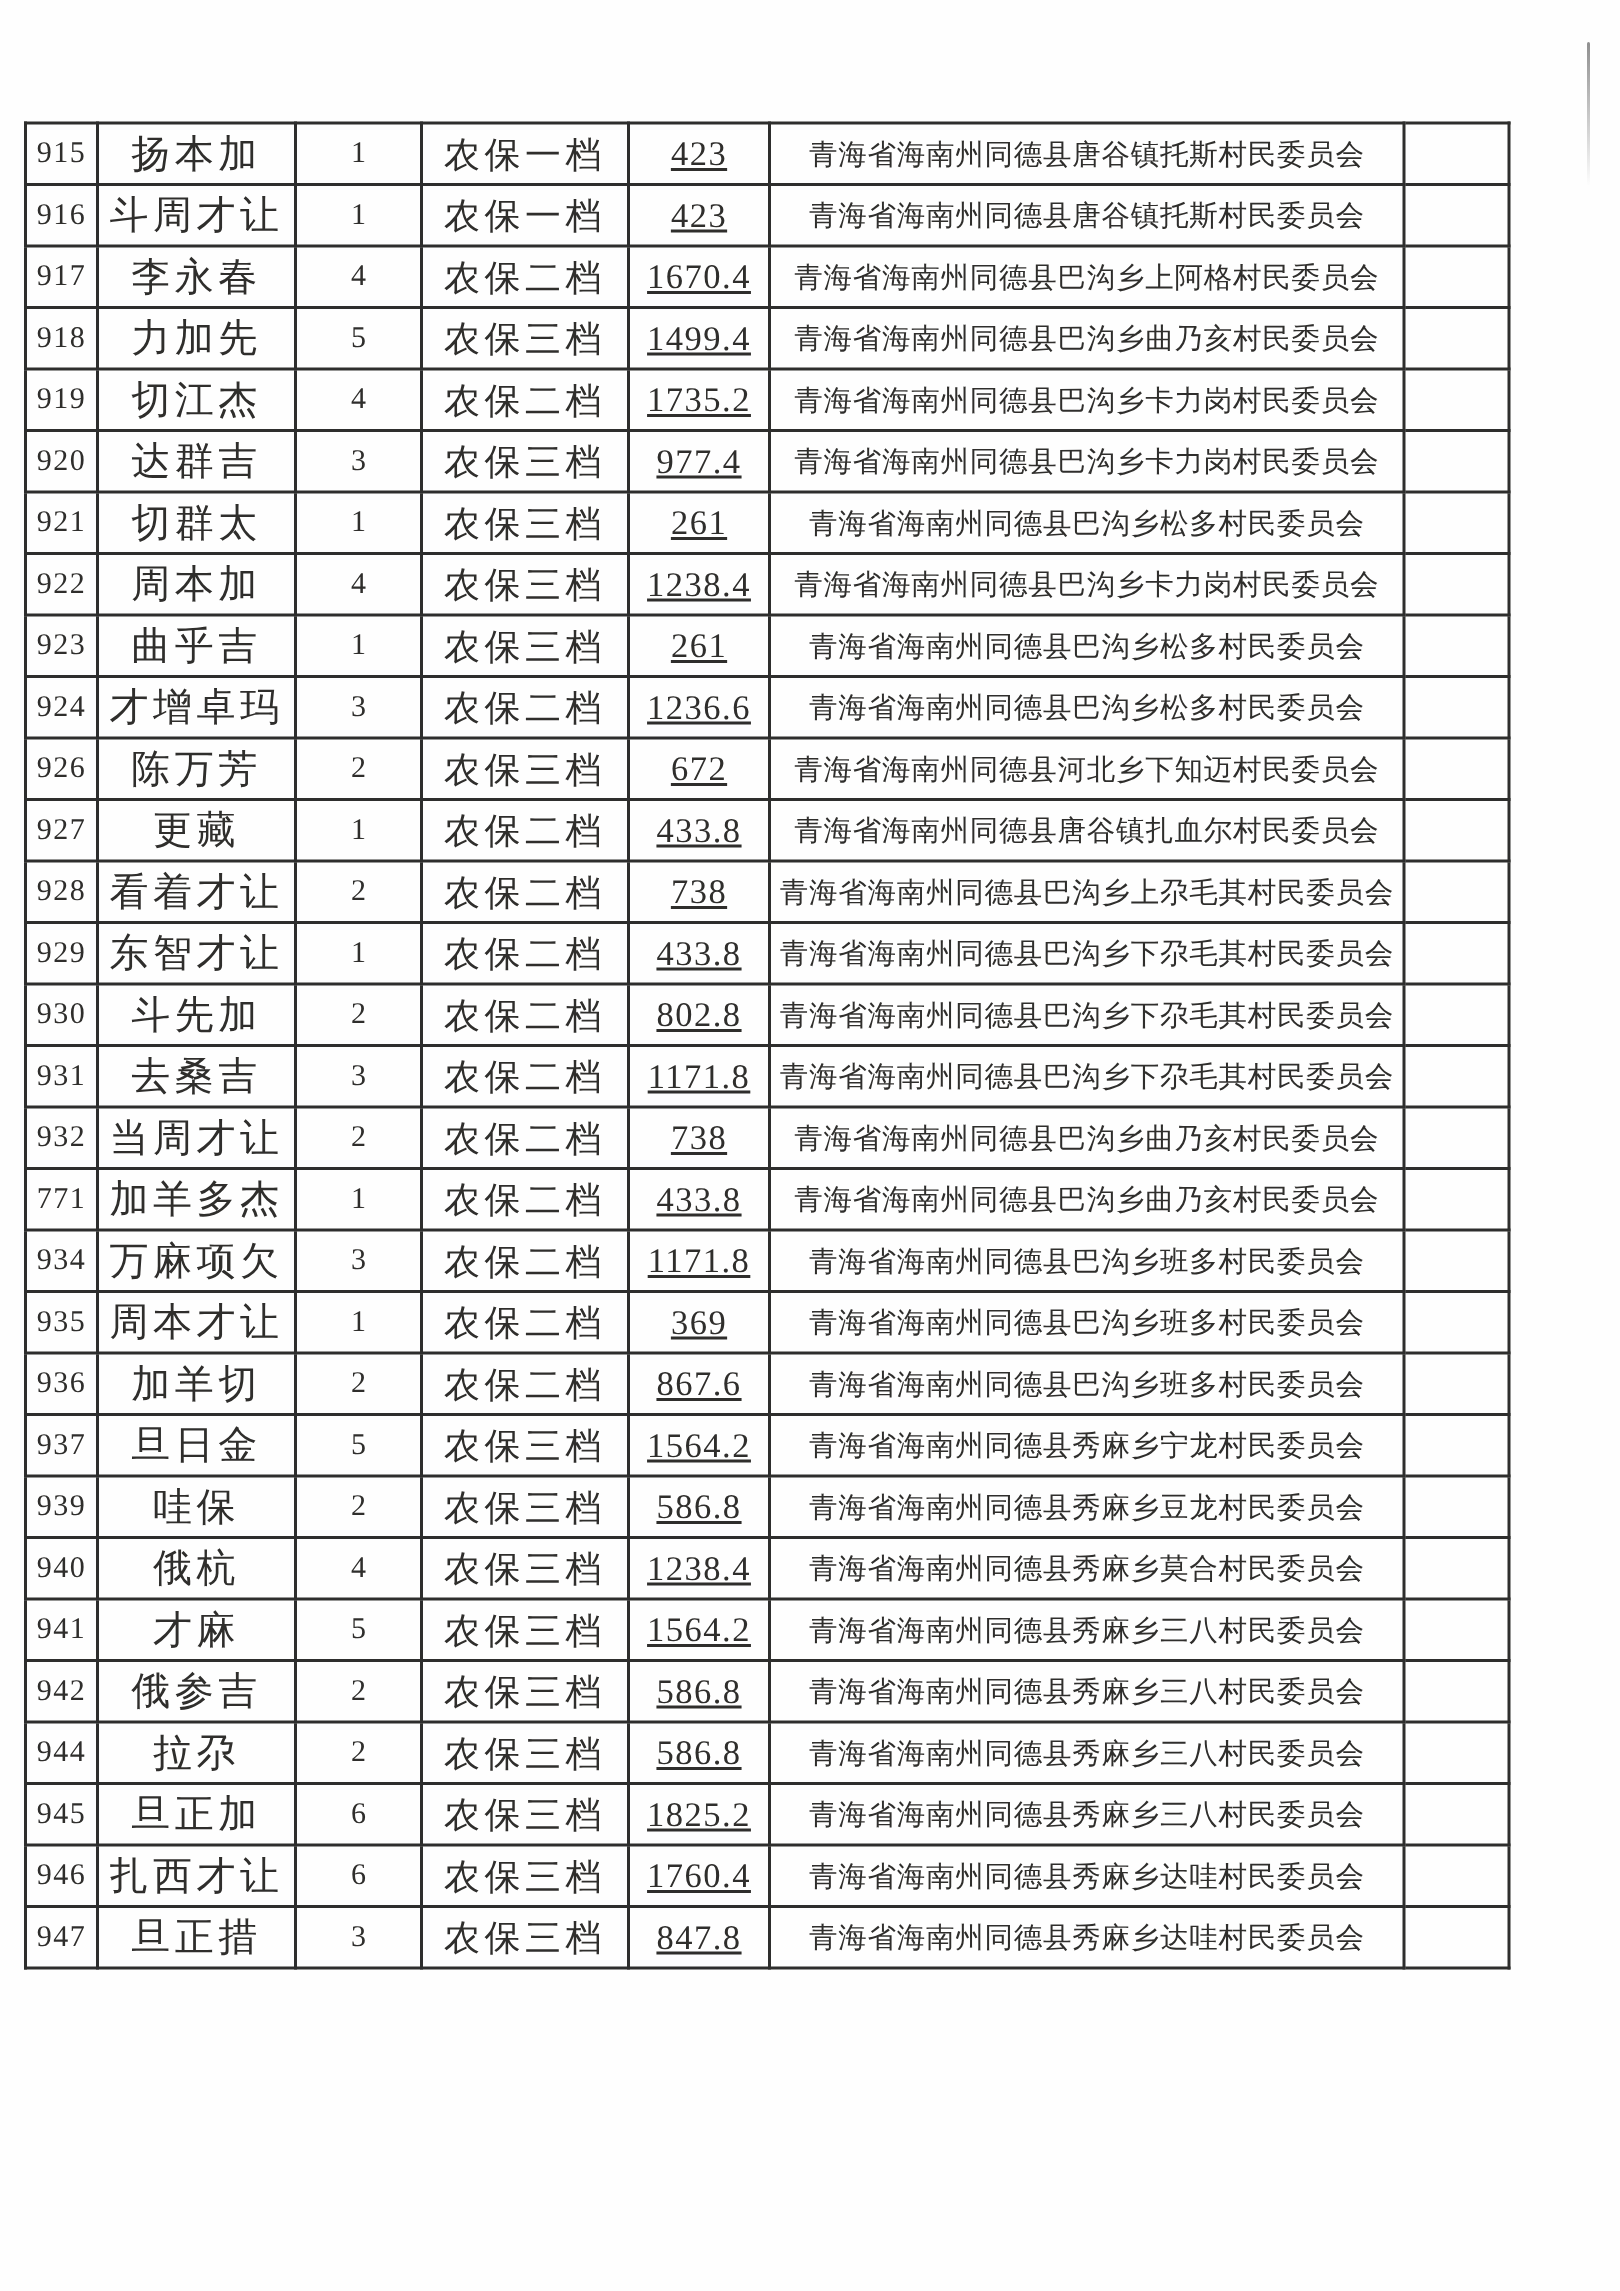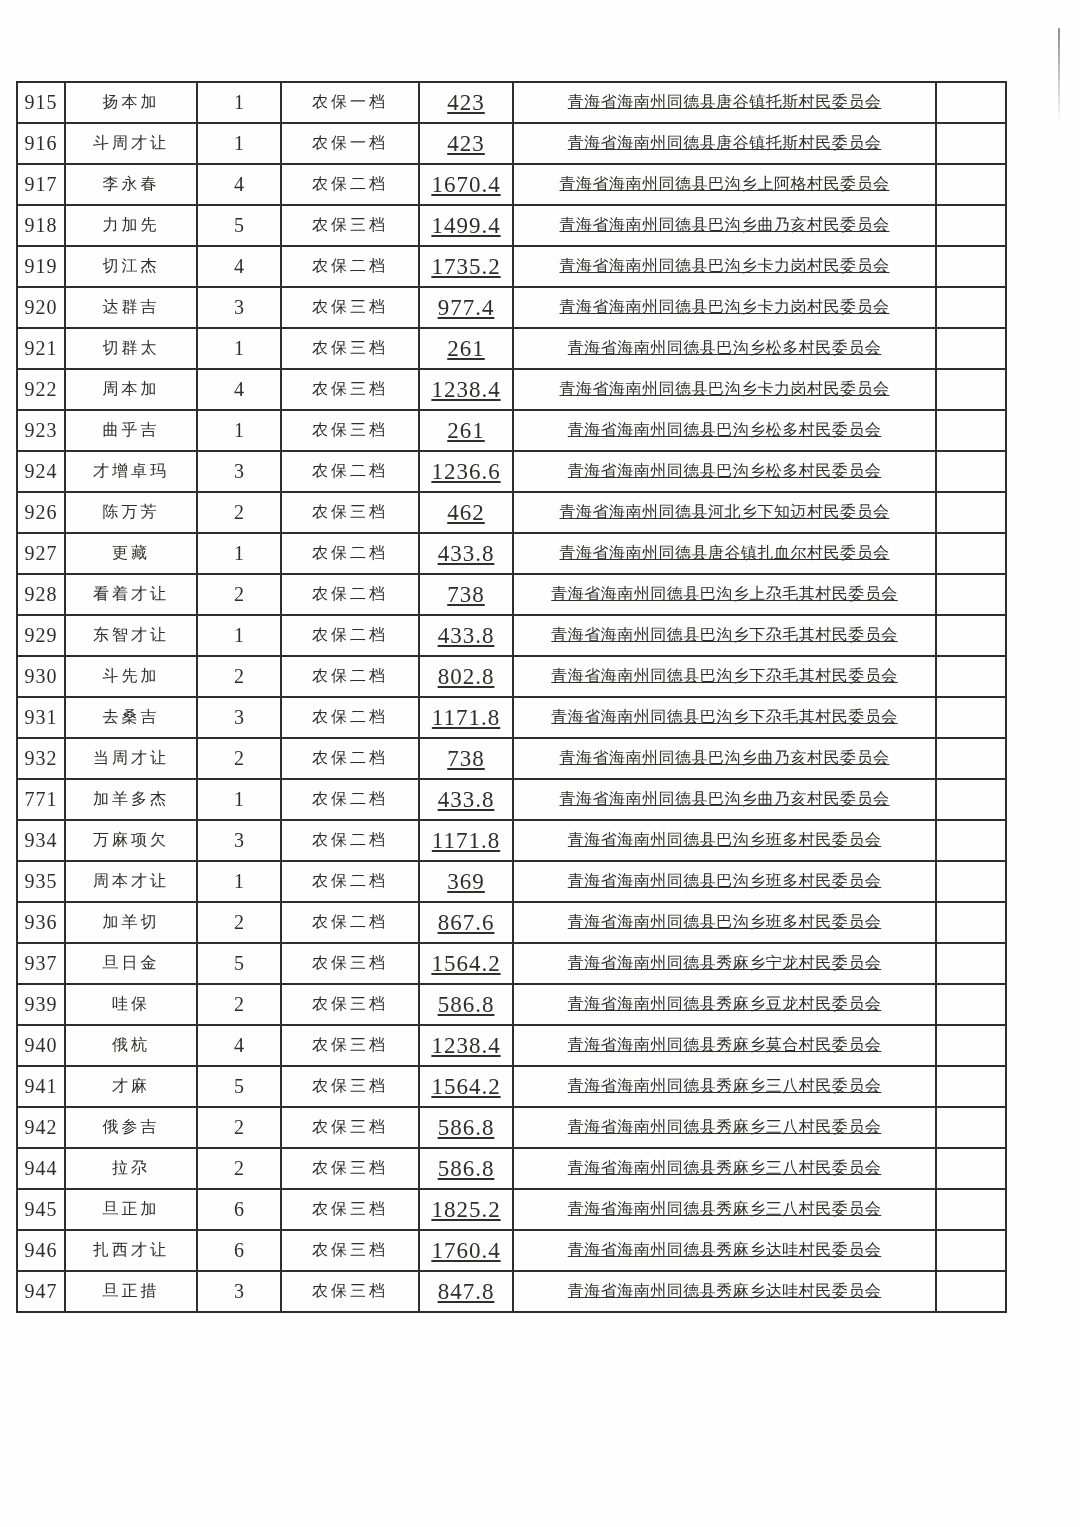--- a/index.html
+++ b/index.html
@@ -42,25 +42,25 @@
     height: 41px;
     box-sizing: border-box;
     padding: 0;
     text-align: center;
     vertical-align: middle;
     color: #2f2e2c;
     white-space: nowrap;
     overflow: hidden;
   }
   td.c-no     { font-size: 20px; letter-spacing: 1px; }
-  td.c-name   { font-size: 16px; letter-spacing: 3px; margin-top: 39px; }
+  td.c-name   { font-size: 26px; letter-spacing: 3px; margin-top: 39px; }
   td.c-count  { font-size: 20px; }
-  td.c-tier   { font-size: 16px; letter-spacing: 3px; }
+  td.c-tier   { font-size: 24px; letter-spacing: 3px; }
   td.c-amount { font-size: 23px; letter-spacing: 1px; text-decoration: underline; }
-  td.c-org    { font-size: 16px; letter-spacing: 0.5px; text-decoration: underline; }
+  td.c-org    { font-size: 19px; letter-spacing: 0.5px; }
   td.c-blank  { }
 </style>
 </head>
 <body>
 
 <div class="page">
   <div class="artifact-line"></div>
   <table class="grid">
     <colgroup>
       <col style="width:48px">
@@ -160,21 +160,21 @@
           <td class="c-tier">农保二档</td>
           <td class="c-amount">1236.6</td>
           <td class="c-org">青海省海南州同德县巴沟乡松多村民委员会</td>
           <td class="c-blank"></td>
         </tr>
         <tr>
           <td class="c-no">926</td>
           <td class="c-name">陈万芳</td>
           <td class="c-count">2</td>
           <td class="c-tier">农保三档</td>
-          <td class="c-amount">462</td>
+          <td class="c-amount">672</td>
           <td class="c-org">青海省海南州同德县河北乡下知迈村民委员会</td>
           <td class="c-blank"></td>
         </tr>
         <tr>
           <td class="c-no">927</td>
           <td class="c-name">更藏</td>
           <td class="c-count">1</td>
           <td class="c-tier">农保二档</td>
           <td class="c-amount">433.8</td>
           <td class="c-org">青海省海南州同德县唐谷镇扎血尔村民委员会</td>

